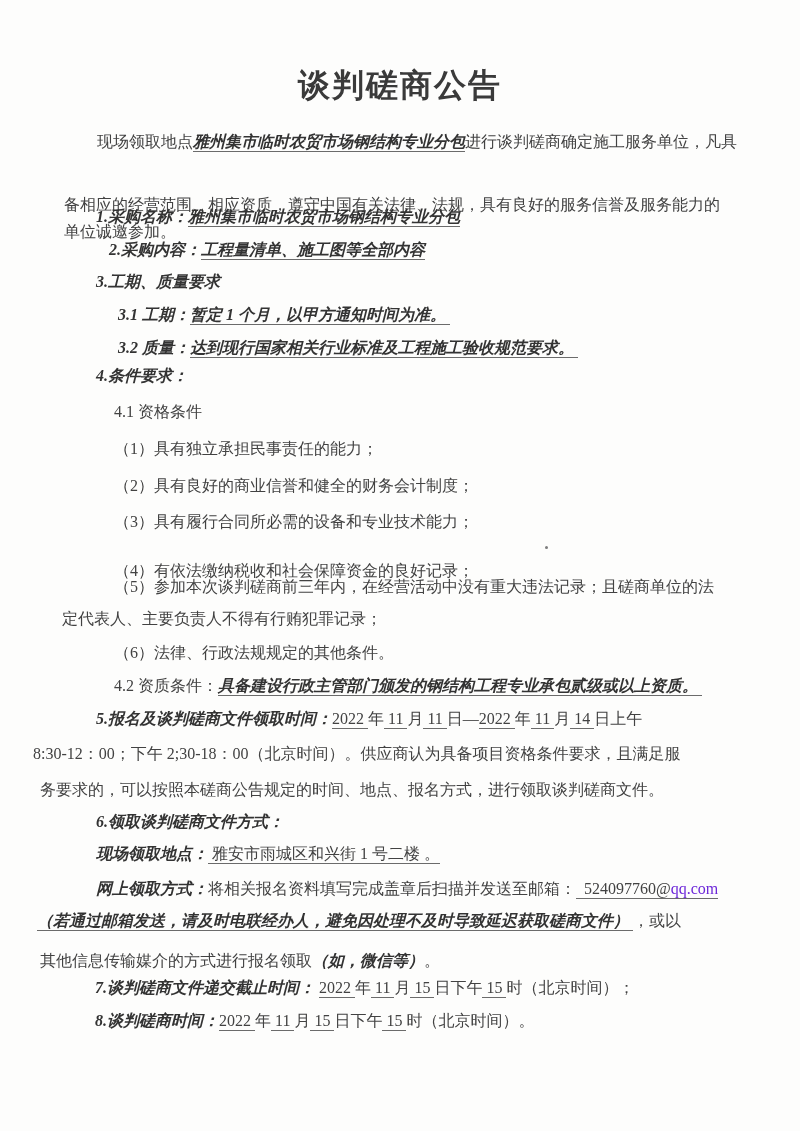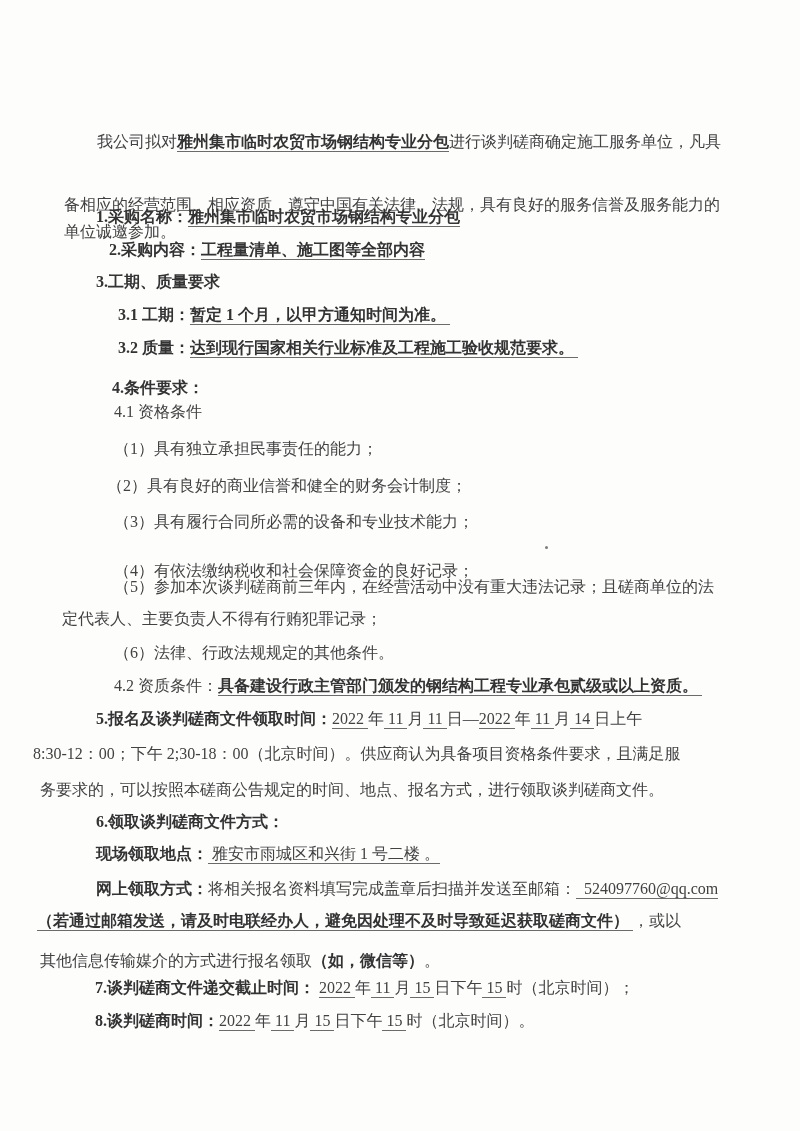--- a/index.html
+++ b/index.html
@@ -22,48 +22,49 @@
     color:#3a3a3a;
   }
   .line{
     position:absolute;
     font-size:16px;
     line-height:22px;
     color:#424242;
     white-space:pre;
   }
   .line span{white-space:pre;}
-  .b{font-weight:700;color:#333;}
+  .b{font-weight:700;color:#333;font-style:italic;}
   .u{border-bottom:1.2px solid #6b6b6b;padding-bottom:1px;}
-  .f{color:#404040;}
+  .f{color:#6d28d9;}
   .speck{
     position:absolute;
     left:545px;top:546px;
     width:3px;height:3px;
     border-radius:50%;
     background:#7d7d7d;
   }
 </style>
 </head>
 <body>
 
 <div class="page">
+  <h1 class="title">谈判磋商公告</h1>
   <div id="doc-body">
-      <div class="line" style="top: 131px; left: 97px;"><span class="">我公司拟对</span><span class="b u ">雅州集市临时农贸市场钢结构专业分包</span><span class="">进行谈判磋商确定施工服务单位，凡具</span></div>
+      <div class="line" style="top: 131px; left: 97px;"><span class="">现场领取地点</span><span class="b u ">雅州集市临时农贸市场钢结构专业分包</span><span class="">进行谈判磋商确定施工服务单位，凡具</span></div>
       <div class="line" style="top: 158px; left: 64px; margin-top: 36px;"><span class="">备相应的经营范围、相应资质，遵守中国有关法律、法规，具有良好的服务信誉及服务能力的</span></div>
       <div class="line" style="top: 185px; left: 64px; margin-top: 36px;"><span class="">单位诚邀参加。</span></div>
       <div class="line" style="top: 206px; left: 96px;"><span class="b ">1.采购名称：</span><span class="b u ">雅州集市临时农贸市场钢结构专业分包</span></div>
       <div class="line" style="top: 239px; left: 96px; margin-left: 13px;"><span class="b ">2.采购内容：</span><span class="b u ">工程量清单、施工图等全部内容</span></div>
       <div class="line" style="top: 271px; left: 96px;"><span class="b ">3.工期、质量要求</span></div>
       <div class="line" style="top: 304px; left: 118px;"><span class="b ">3.1 工期：</span><span class="b u ">暂定 1 个月，以甲方通知时间为准。 </span></div>
       <div class="line" style="top: 337px; left: 118px;"><span class="b ">3.2 质量：</span><span class="b u ">达到现行国家相关行业标准及工程施工验收规范要求。 </span></div>
-      <div class="line" style="top: 365px; left: 112px; margin-top: 12px;"><span class="b ">4.条件要求：</span></div>
+      <div class="line" style="top: 365px; left: 96px;"><span class="b ">4.条件要求：</span></div>
       <div class="line" style="top: 401px; left: 114px;"><span class="">4.1 资格条件</span></div>
       <div class="line" style="top: 438px; left: 114px;"><span class="">（1）具有独立承担民事责任的能力；</span></div>
-      <div class="line" style="top: 475px; left: 107px;"><span class="">（2）具有良好的商业信誉和健全的财务会计制度；</span></div>
+      <div class="line" style="top: 475px; left: 114px;"><span class="">（2）具有良好的商业信誉和健全的财务会计制度；</span></div>
       <div class="line" style="top: 511px; left: 114px;"><span class="">（3）具有履行合同所必需的设备和专业技术能力；</span></div>
       <div class="line" style="top: 560px; left: 114px;"><span class="">（4）有依法缴纳税收和社会保障资金的良好记录；</span></div>
       <div class="line" style="top: 576px; left: 114px;"><span class="">（5）参加本次谈判磋商前三年内，在经营活动中没有重大违法记录；且磋商单位的法</span></div>
       <div class="line" style="top: 608px; left: 62px;"><span class="">定代表人、主要负责人不得有行贿犯罪记录；</span></div>
       <div class="line" style="top: 642px; left: 114px;"><span class="">（6）法律、行政法规规定的其他条件。</span></div>
       <div class="line" style="top: 675px; left: 114px;"><span class="">4.2 资质条件：</span><span class="b u ">具备建设行政主管部门颁发的钢结构工程专业承包贰级或以上资质。 </span></div>
       <div class="line" style="top: 708px; left: 96px;"><span class="b ">5.报名及谈判磋商文件领取时间：</span><span class="u ">2022 </span><span class="">年</span><span class="u "> 11 </span><span class="">月</span><span class="u "> 11 </span><span class="">日—</span><span class="u ">2022 </span><span class="">年</span><span class="u "> 11 </span><span class="">月</span><span class="u "> 14 </span><span class="">日上午</span></div>
       <div class="line" style="top: 743px; left: 33px;"><span class="">8:30-12：00；下午 2;30-18：00（北京时间）。供应商认为具备项目资格条件要求，且满足服</span></div>
       <div class="line" style="top: 779px; left: 40px;"><span class="">务要求的，可以按照本磋商公告规定的时间、地点、报名方式，进行领取谈判磋商文件。</span></div>
       <div class="line" style="top: 811px; left: 96px;"><span class="b ">6.领取谈判磋商文件方式：</span></div>

